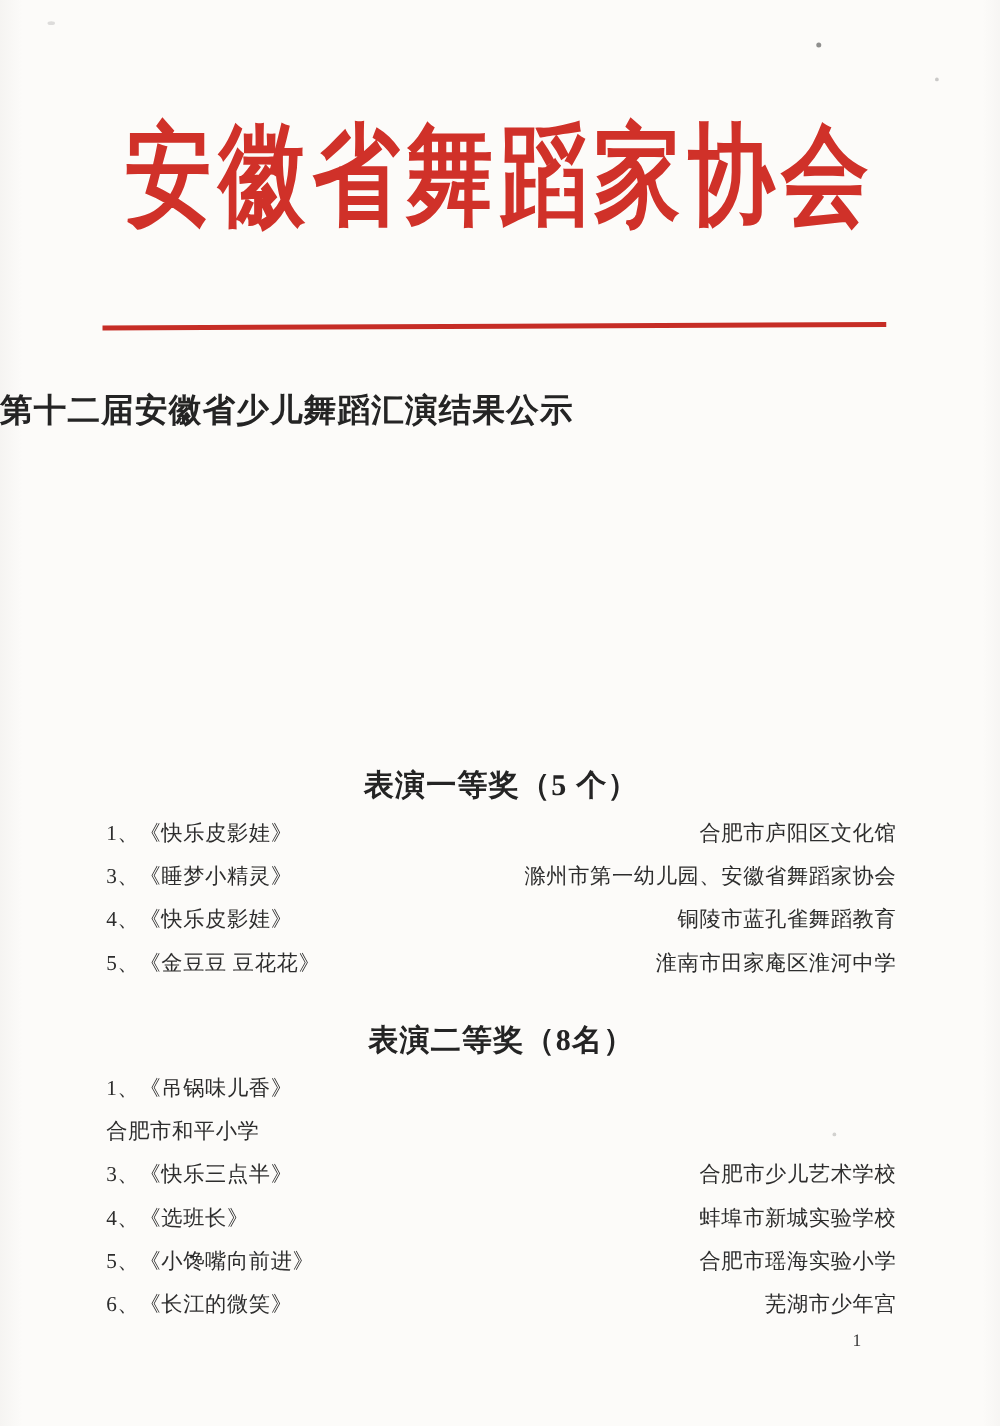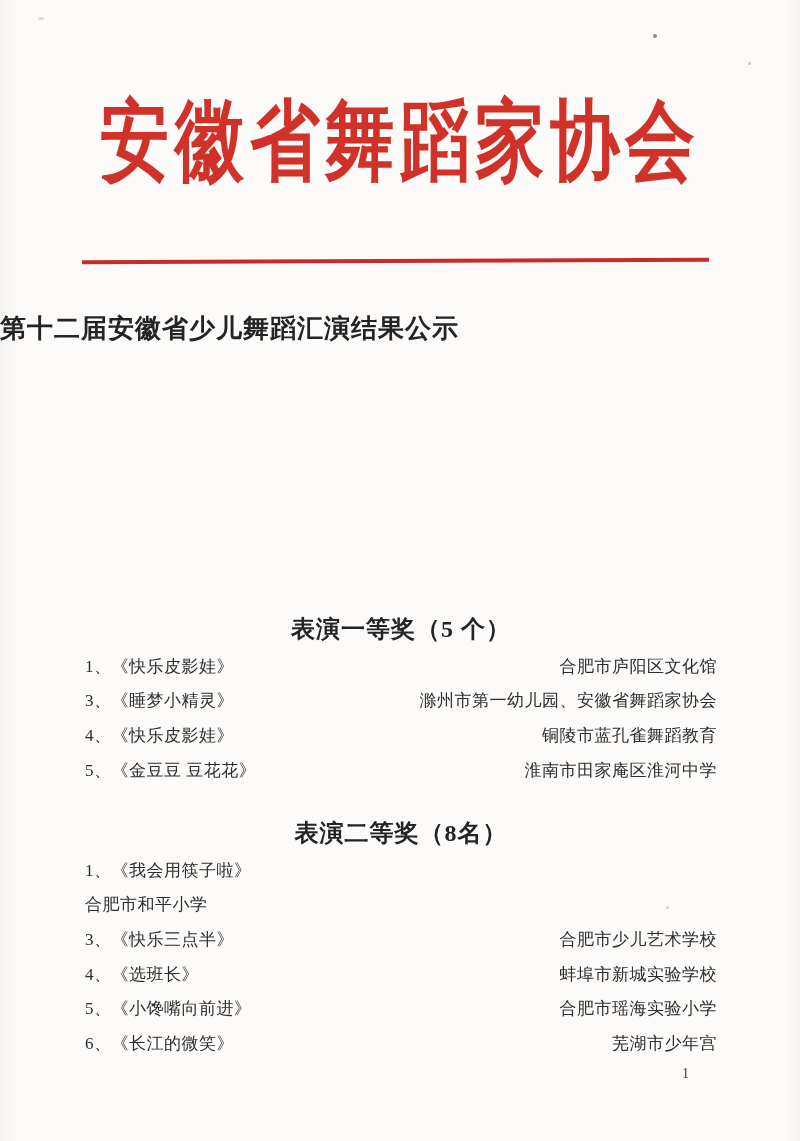--- a/index.html
+++ b/index.html
@@ -118,21 +118,21 @@
         <span class="row-left"><span>5、</span><span>《金豆豆 豆花花》</span></span>
         <span class="row-org">淮南市田家庵区淮河中学</span>
       </div>
     </div>
   </section>
 
   <section class="awards awards-2">
     <h2>表演二等奖（8名）</h2>
     <div class="award-rows">
       <div class="row">
-        <span class="row-left"><span>1、</span><span>《我会用筷子啦》</span></span>
+        <span class="row-left"><span>1、</span><span>《吊锅味儿香》</span></span>
       </div>
       <div class="row">
         <span class="row-org">合肥市和平小学</span>
       </div>
       <div class="row">
         <span class="row-left"><span>3、</span><span>《快乐三点半》</span></span>
         <span class="row-org">合肥市少儿艺术学校</span>
       </div>
       <div class="row">
         <span class="row-left"><span>4、</span><span>《选班长》</span></span>

